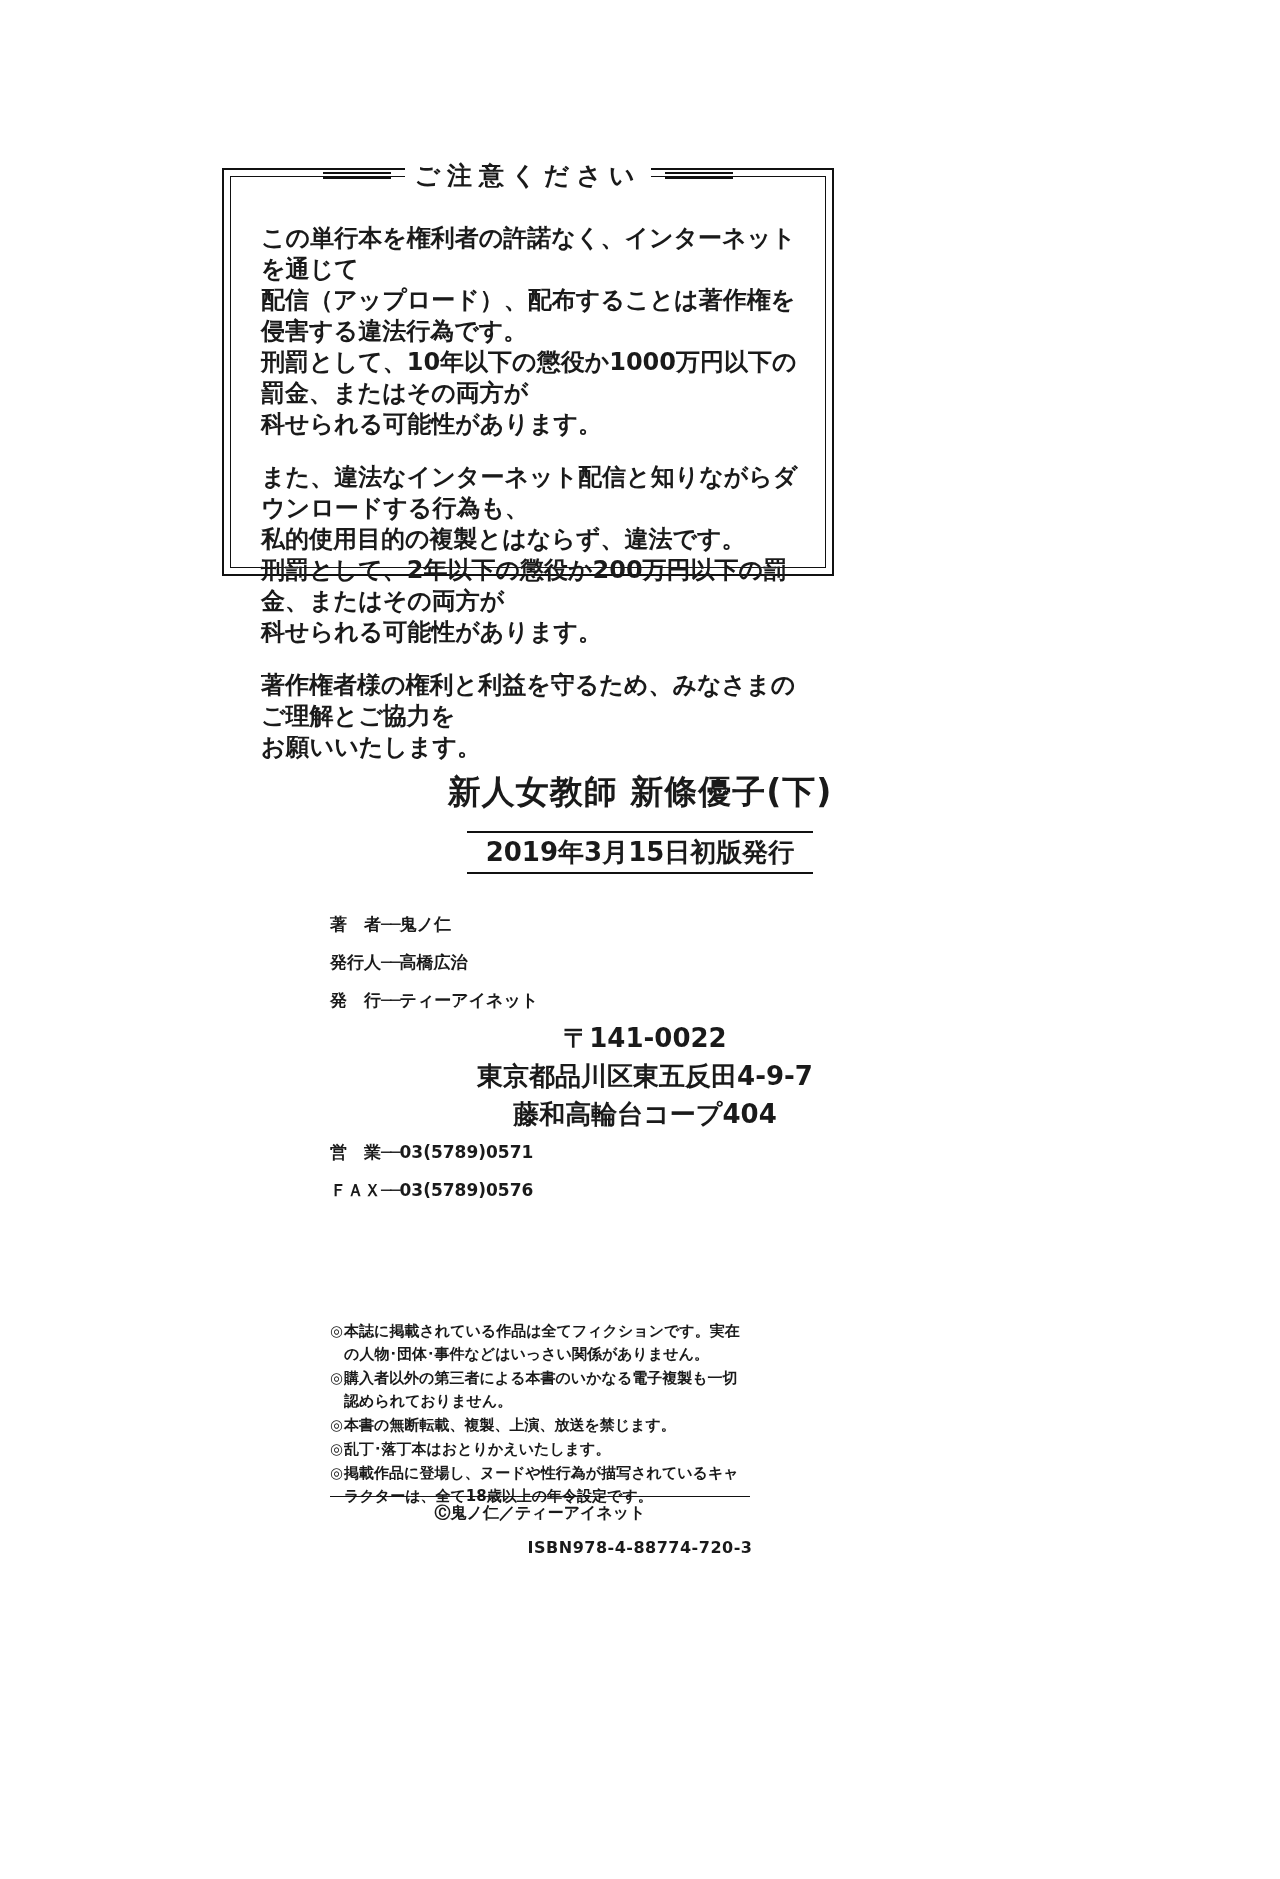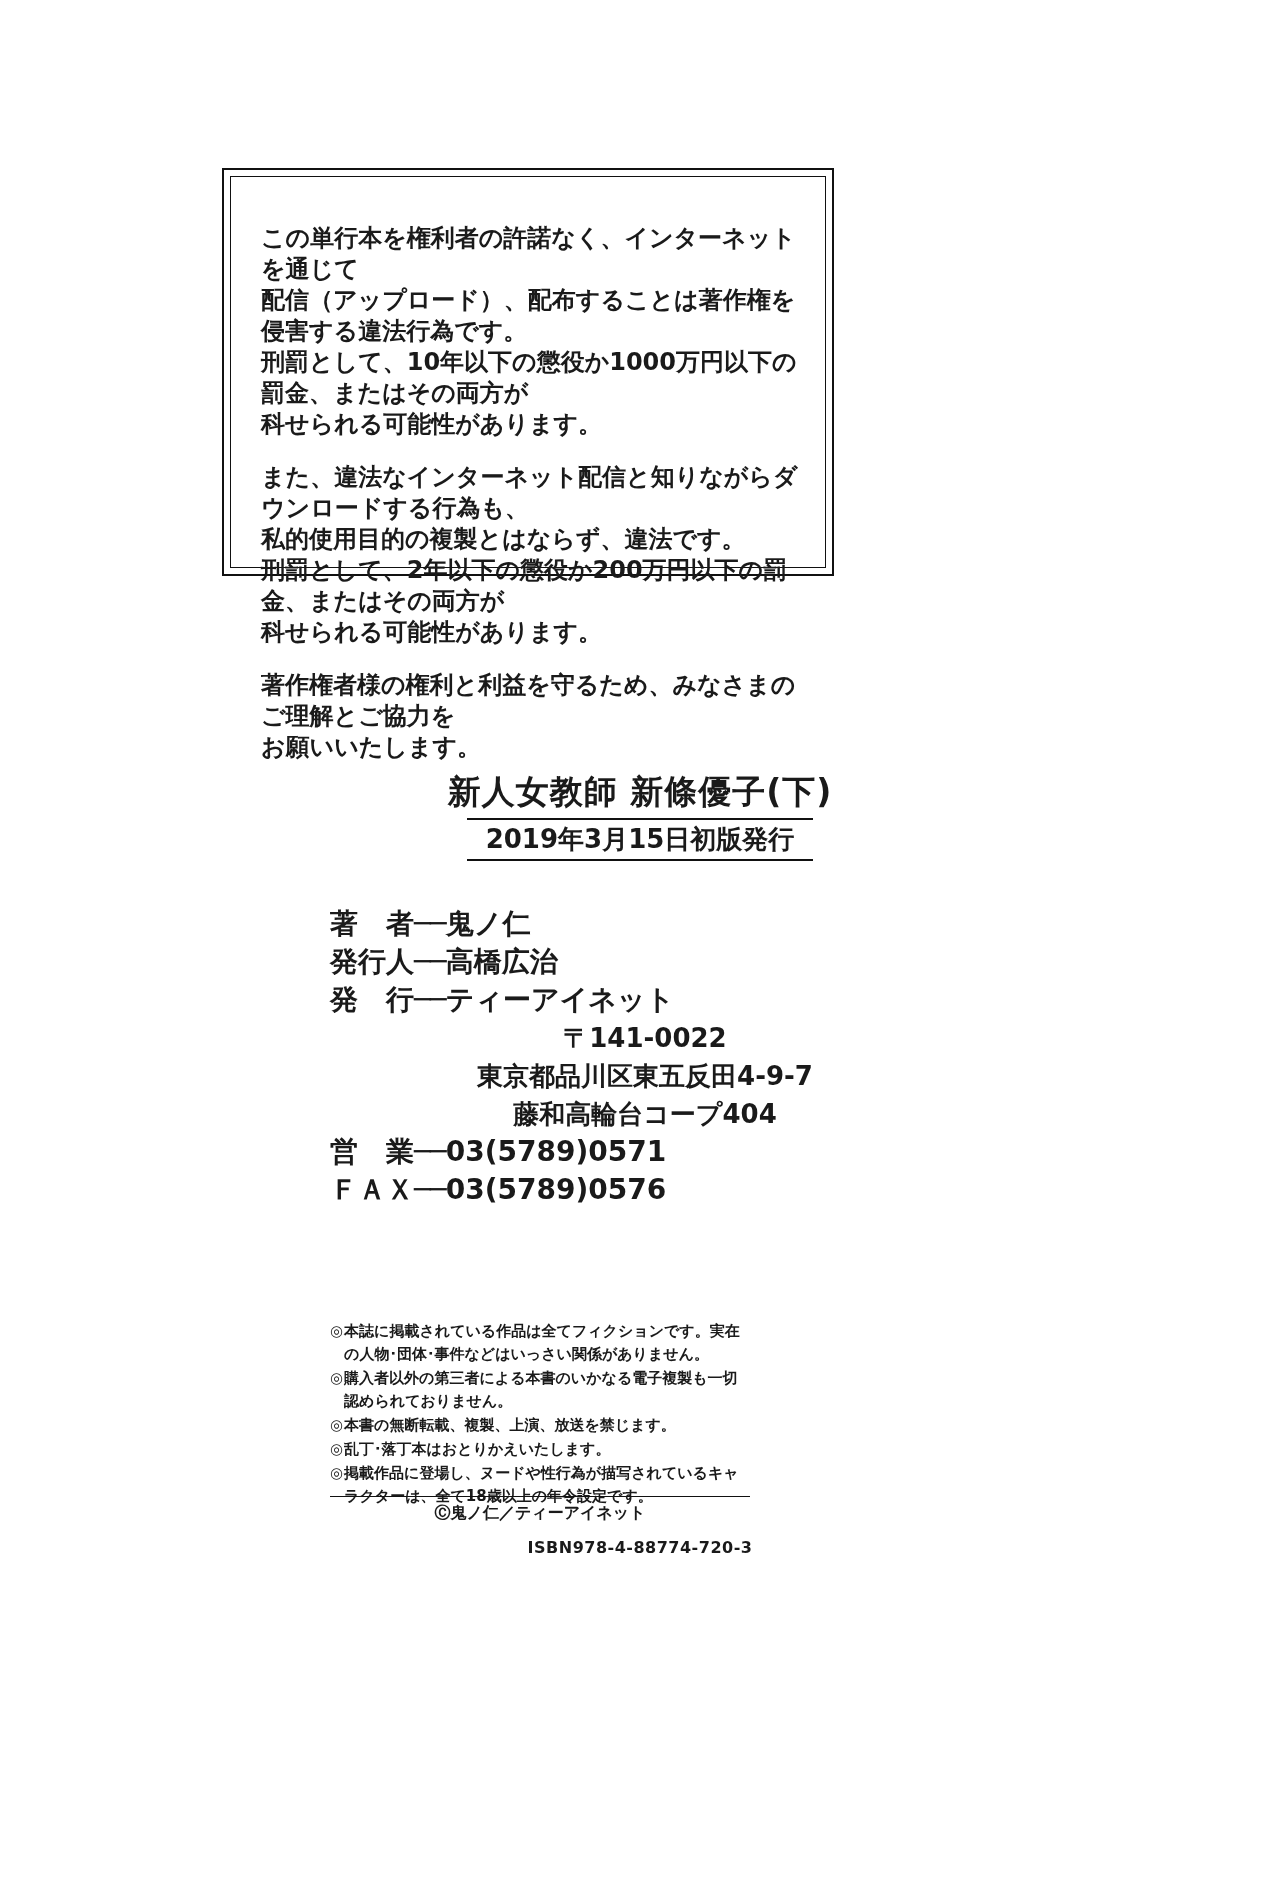--- a/index.html
+++ b/index.html
@@ -85,21 +85,21 @@
     left: 0;
     right: 0;
     top: 770px;
     text-align: center;
   }
   #book-title {
     font-size: 33px;
     font-weight: 700;
     letter-spacing: 1px;
     font-family: "DejaVu Sans", "Liberation Sans", sans-serif;
-    margin-bottom: 3px;
+    margin-bottom: 16px;
   }
   #pubdate-wrap {
     width: 346px;
     margin: 0 auto;
     border-top: 2px solid #111;
     border-bottom: 2px solid #111;
     padding: 2px 0 2px 0;
   }
   #pubdate {
     font-size: 26px;
@@ -110,21 +110,21 @@
 
   #imprint {
     position: absolute;
     left: 330px;
     top: 905px;
     width: 620px;
     font-family: "DejaVu Sans", "Liberation Sans", sans-serif;
     font-weight: 600;
   }
   .imprint-row {
-    font-size: 28px;
+    font-size: 17px;
     line-height: 38px;
     white-space: nowrap;
   }
   .imprint-row .lbl {
     display: inline-block;
   }
   .imprint-row .dash {
     letter-spacing: -1px;
   }
   .imprint-center {
@@ -178,20 +178,25 @@
     font-family: "DejaVu Sans", "Liberation Sans", sans-serif;
     font-weight: 600;
     letter-spacing: 0.5px;
   }
 </style>
 </head>
 <body>
 
 <div id="notice-box">
   <div id="notice-box-inner">
+    <div id="notice-heading">
+      <span class="rule double"></span>
+      <span id="notice-title">ご注意ください</span>
+      <span class="rule double"></span>
+    </div>
     <div id="notice-body">
       <p style="white-space:pre-line">この単行本を権利者の許諾なく、インターネットを通じて
 配信（アップロード）、配布することは著作権を侵害する違法行為です。
 刑罰として、10年以下の懲役か1000万円以下の罰金、またはその両方が
 科せられる可能性があります。</p>
       <p style="white-space:pre-line">また、違法なインターネット配信と知りながらダウンロードする行為も、
 私的使用目的の複製とはならず、違法です。
 刑罰として、2年以下の懲役か200万円以下の罰金、またはその両方が
 科せられる可能性があります。</p>
       <p style="white-space:pre-line">著作権者様の権利と利益を守るため、みなさまのご理解とご協力を

